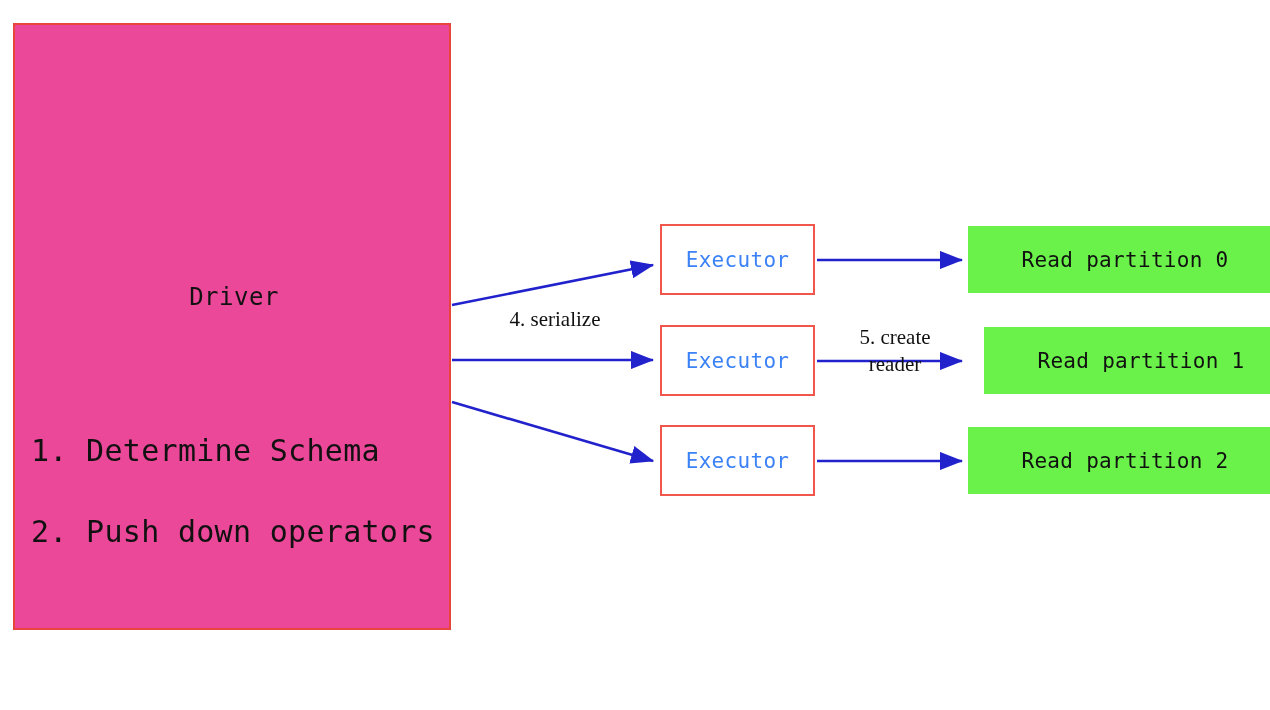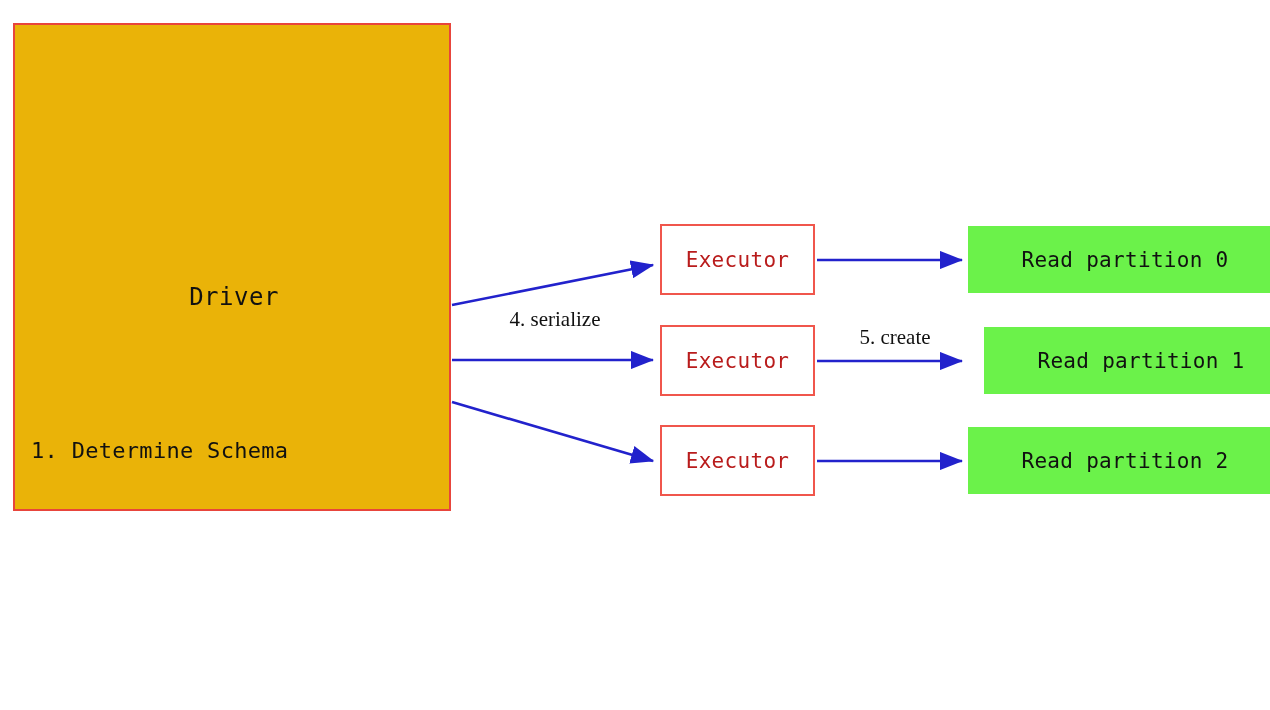--- a/index.html
+++ b/index.html
@@ -23,43 +23,43 @@
     height: 710px;
     pointer-events: none;
   }
 
   
   .driver-box {
     position: absolute;
     left: 13px;
     top: 23px;
     width: 438px;
-    height: 488px;
+    height: 607px;
     border: 2px solid #e8453c;
     box-sizing: border-box;
-    background: #eab308;
+    background: #ec4899;
   }
   .driver-title {
     position: absolute;
     left: 0;
     top: 258px;
     width: 438px;
     text-align: center;
     font-family: "DejaVu Sans Mono", "Liberation Mono", monospace;
     font-size: 24px;
     color: #111111;
     letter-spacing: 0.5px;
   }
   .driver-steps {
     position: absolute;
     left: 16px;
     top: 358px;
     width: 420px;
     font-family: "DejaVu Sans Mono", "Liberation Mono", monospace;
-    font-size: 22px;
+    font-size: 30px;
     line-height: 27px;
     color: #111111;
     letter-spacing: 0.3px;
     white-space: pre;
   }
   .driver-steps div { white-space: pre; }
 
   
   .executor-box {
     position: absolute;
@@ -68,21 +68,21 @@
     border: 2px solid #f0564c;
     box-sizing: border-box;
     background: #ffffff;
     display: flex;
     align-items: center;
     justify-content: center;
   }
   .executor-box span {
     font-family: "DejaVu Sans Mono", "Liberation Mono", monospace;
     font-size: 21px;
-    color: #b91c1c;
+    color: #3b82f6;
     letter-spacing: 0.3px;
   }
   .exec-0 { left: 660px; top: 224px; }
   .exec-1 { left: 660px; top: 325px; }
   .exec-2 { left: 660px; top: 425px; }
 
   
   .partition-box {
     position: absolute;
     width: 298px;
@@ -138,20 +138,21 @@
 
     <line x1="817" y1="361" x2="962" y2="361" stroke="#2222cc" stroke-width="2.6" marker-end="url(#arrowhead)"></line>
 
     <line x1="817" y1="461" x2="962" y2="461" stroke="#2222cc" stroke-width="2.6" marker-end="url(#arrowhead)"></line>
   </svg>
 
   <div class="driver-box">
     <div class="driver-title">Driver</div>
     <div class="driver-steps">
       <div>1. Determine Schema</div>
+      <div>2. Push down operators</div>
     </div>
   </div>
 
   <div class="executor-box exec-0">
     <span>Executor</span>
   </div>
   <div class="executor-box exec-1">
     <span>Executor</span>
   </div>
   <div class="executor-box exec-2">
@@ -167,15 +168,16 @@
   <div class="partition-box part-2">
     <span>Read partition 2</span>
   </div>
 
   <div class="edge-label label-serialize">
     <div>4. serialize</div>
   </div>
 
   <div class="edge-label label-create">
     <div>5. create</div>
+    <div>reader</div>
   </div>
 
 </div>
 
 </body></html>

